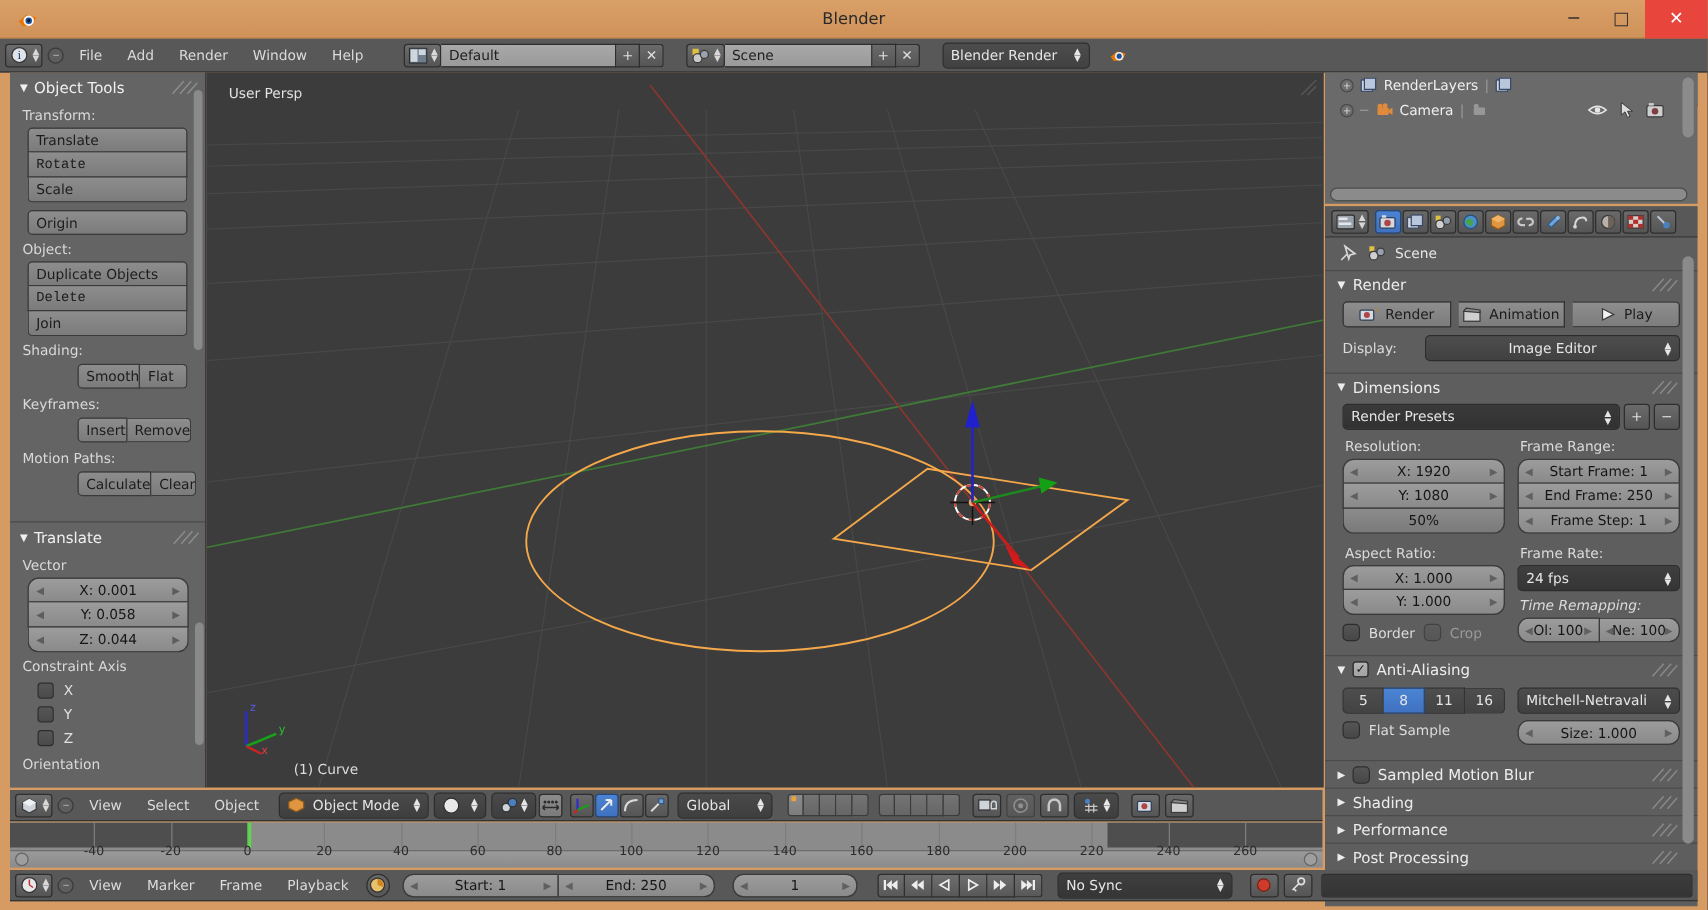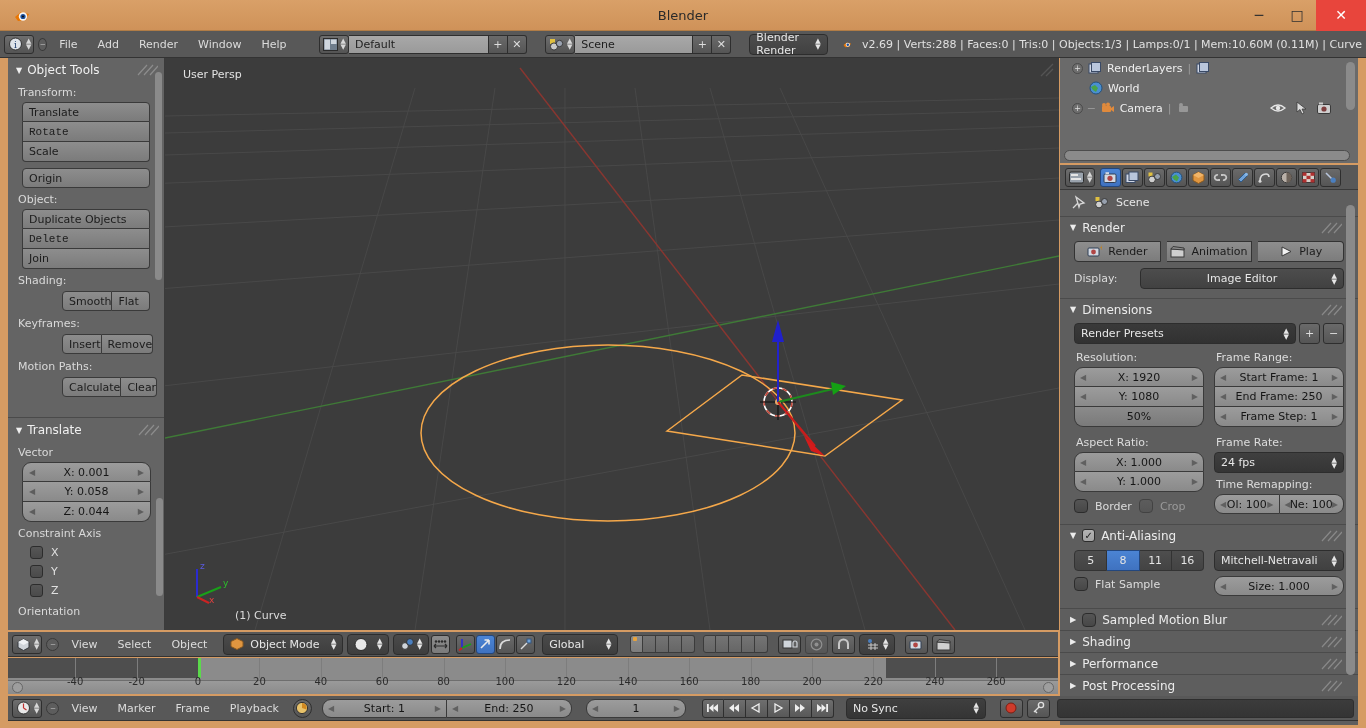--- a/index.html
+++ b/index.html
@@ -306,21 +306,20 @@
         <span>▲</span>
         <span>▼</span>
       </span>
   </div>
 
   <svg width="17" height="17" style="margin-left:10px;" viewBox="0 0 20 20">
     <path d="M3 11 L9 6 L17 8 L14 14 L6 15 Z" fill="#ea7600"></path>
     <circle cx="11" cy="10.5" r="4" fill="#f0f0f0"></circle>
       <circle cx="11" cy="10.5" r="2.4" fill="#1a4f9c"></circle>
   </svg>
-  <div style="margin-left:6px;font-size:11px;color:#e0e0e0;white-space:nowrap;">v2.69 | Verts:288 | Faces:0 | Tris:0 | Objects:1/3 | Lamps:0/1 | Mem:10.60M (0.11M) | Curve</div>
 </div>
 
 <div id="toolshelf">
   <div class="panel-hdr">
     <span class="tri">▼</span>
     <span>Object Tools</span>
     <svg class="grip" style="top:6px;" viewBox="0 0 22 12">
       <path d="M2 11 L11 1 M8 11 L17 1 M14 11 L22 2" stroke="#bdbdbd" stroke-width="1.2" fill="none"></path>
     </svg>
   </div>
@@ -502,27 +501,20 @@
       <rect x="1" y="2" width="9" height="9" fill="#cfd6e4" stroke="#3a4a66"></rect>
       <rect x="3.5" y="0.5" width="9" height="9" fill="#b9c6dc" stroke="#3a4a66"></rect>
     </svg>
     <span>RenderLayers</span>
     <span style="color:#9a9a9a;">|</span>
     <svg width="14" height="13" viewBox="0 0 14 13">
       <rect x="1" y="2" width="9" height="9" fill="#cfd6e4" stroke="#3a4a66"></rect>
       <rect x="3.5" y="0.5" width="9" height="9" fill="#b9c6dc" stroke="#3a4a66"></rect>
     </svg>
   </div>
-  <div class="out-row" style="padding-left:29px;">
-    <svg width="14" height="14" viewBox="0 0 14 14">
-      <circle cx="7" cy="7" r="6" fill="#4a8fd0" stroke="#23507c"></circle>
-      <path d="M2 6 L6 4 L9 7 L7 11 L4 9 Z" fill="#49a349"></path>
-    </svg>
-    <span>World</span>
-  </div>
   <div class="out-row" style="padding-left:12px;position:relative;">
     <span class="out-expand">+</span>
     <span style="color:#9a9a9a;">─</span>
     <svg width="15" height="13" viewBox="0 0 15 13">
       <rect x="2" y="4" width="9" height="6" rx="1" fill="#e08a3c"></rect>
       <circle cx="4" cy="3" r="2" fill="#e08a3c"></circle>
         <circle cx="8" cy="2.5" r="2" fill="#e08a3c"></circle>
       <path d="M11 6 L14 4 L14 10 L11 8 Z" fill="#e08a3c"></path>
     </svg>
     <span>Camera</span>
@@ -769,21 +761,21 @@
     </div>
     <div style="flex:1;">
       <div class="p-lbl" style="padding:2px 0 3px 2px;">Frame Rate:</div>
       <div class="dropdown" style="background:linear-gradient(#3f3f3f,#353535);">
         <span>24 fps</span>
         <span class="arrows">
             <span>▲</span>
             <span>▼</span>
           </span>
       </div>
-      <div class="p-lbl" style="padding:5px 0 3px 2px;">Time Remapping:</div>
+      <div class="p-lbl" style="padding:5px 0 3px 2px;font-style:italic;">Time Remapping:</div>
       <div style="display:flex;">
         <div class="nf" style="flex:1;border-radius:9px 0 0 9px;">
           <span class="ar l">◀</span>
           <span>Ol: 100</span>
           <span class="ar r">▶</span>
         </div>
         <div class="nf" style="flex:1;border-radius:0 9px 9px 0;border-left:none;">
           <span class="ar l">◀</span>
           <span>Ne: 100</span>
           <span class="ar r">▶</span>

